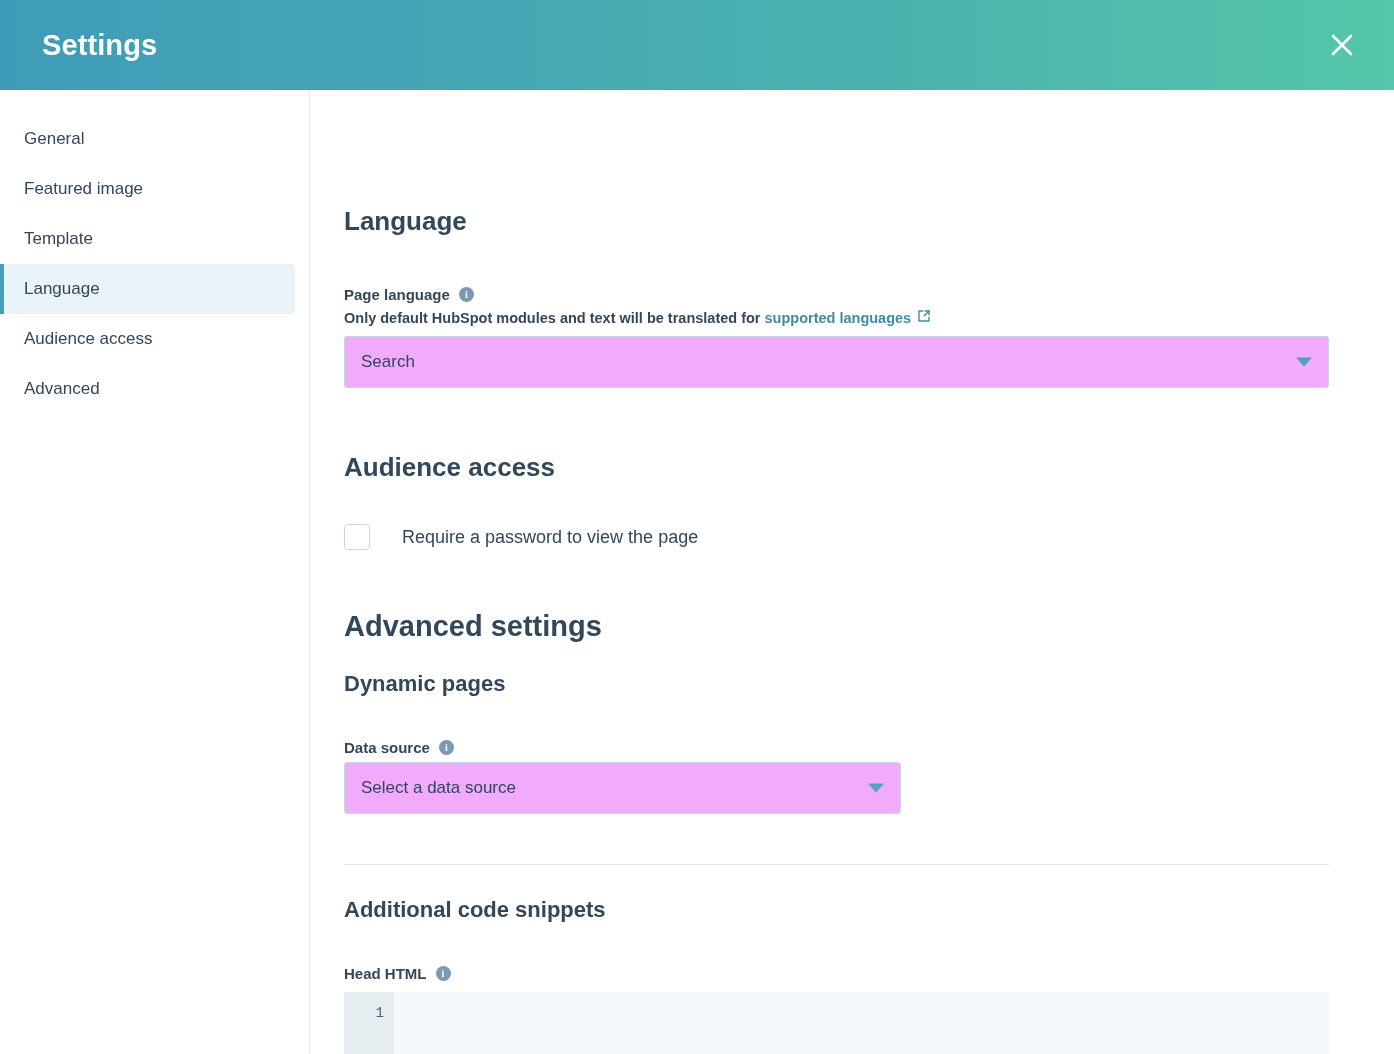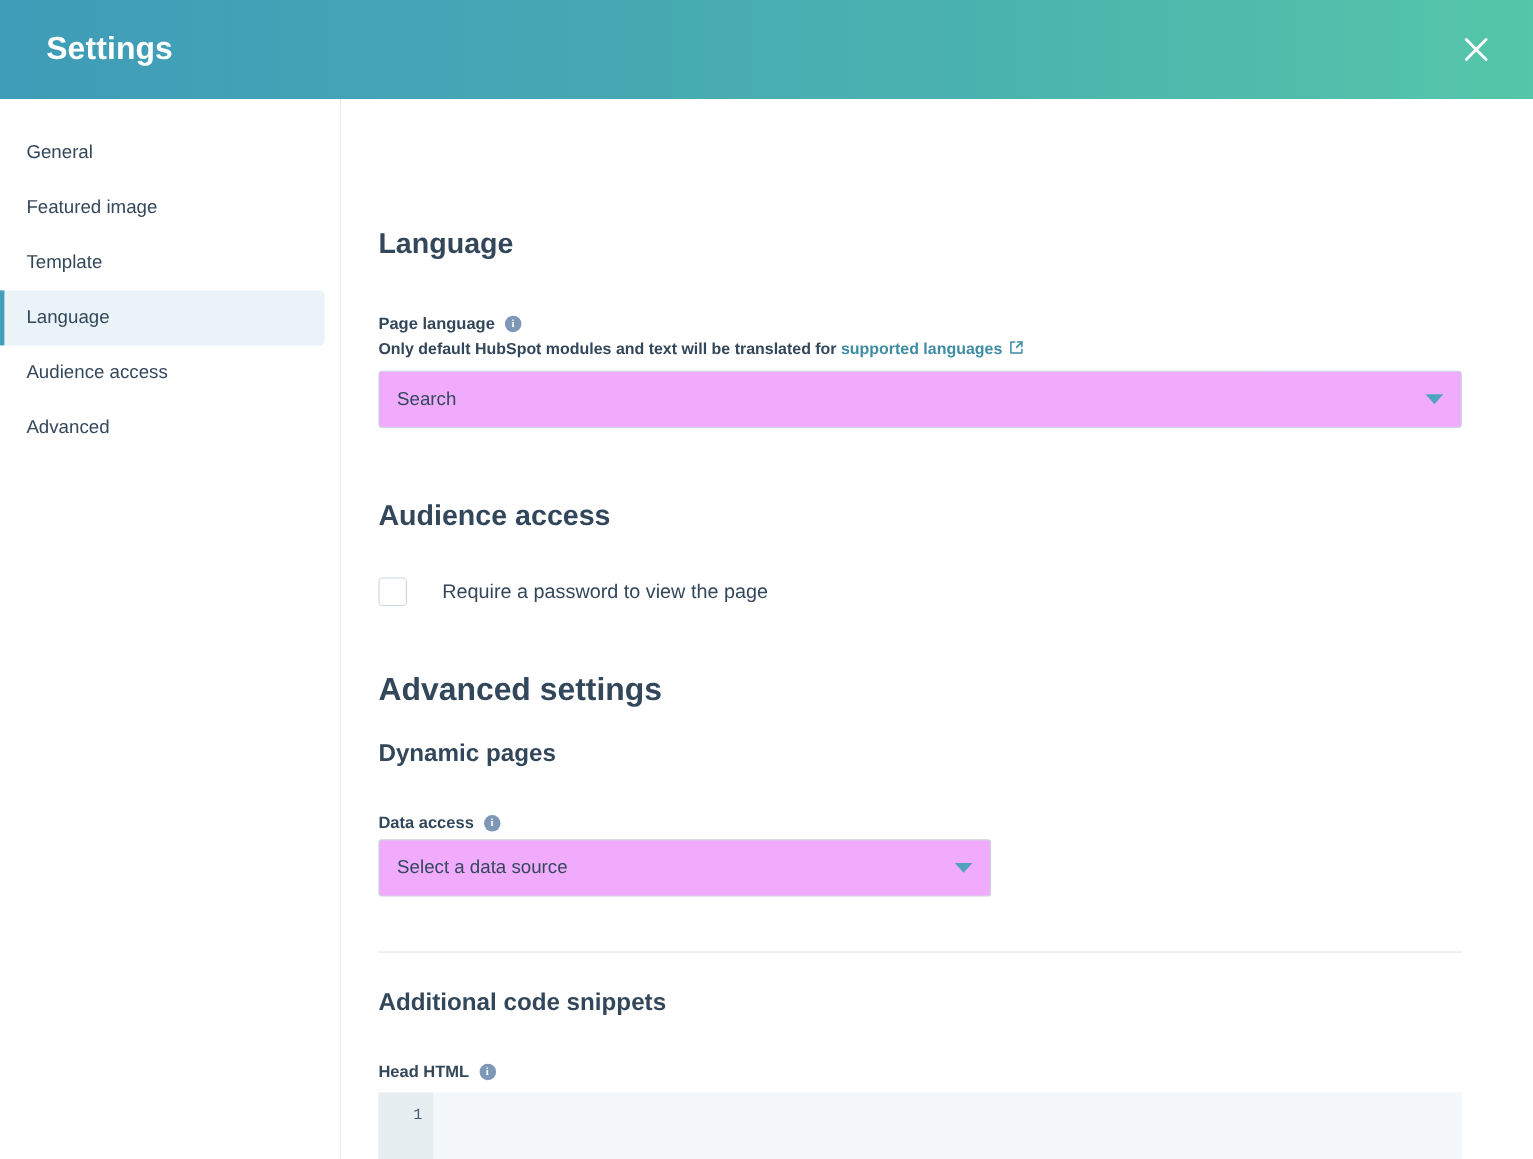--- a/index.html
+++ b/index.html
@@ -320,21 +320,21 @@
       <span class="checkbox-label">Require a password to view the page</span>
     </div>
 
     <div class="gap-md"></div>
 
     <h2 class="section-h1" style="font-size:29px;margin-bottom:32px;">Advanced settings</h2>
 
     <h3 class="section-h2">Dynamic pages</h3>
 
     <div class="field-label">
-      <span>Data access</span>
+      <span>Data source</span>
       <span class="info-icon">i</span>
     </div>
 
     <div class="select select-narrow">
       <span>Select a data source</span>
       <span class="caret"></span>
     </div>
 
     <div class="divider"></div>
 

